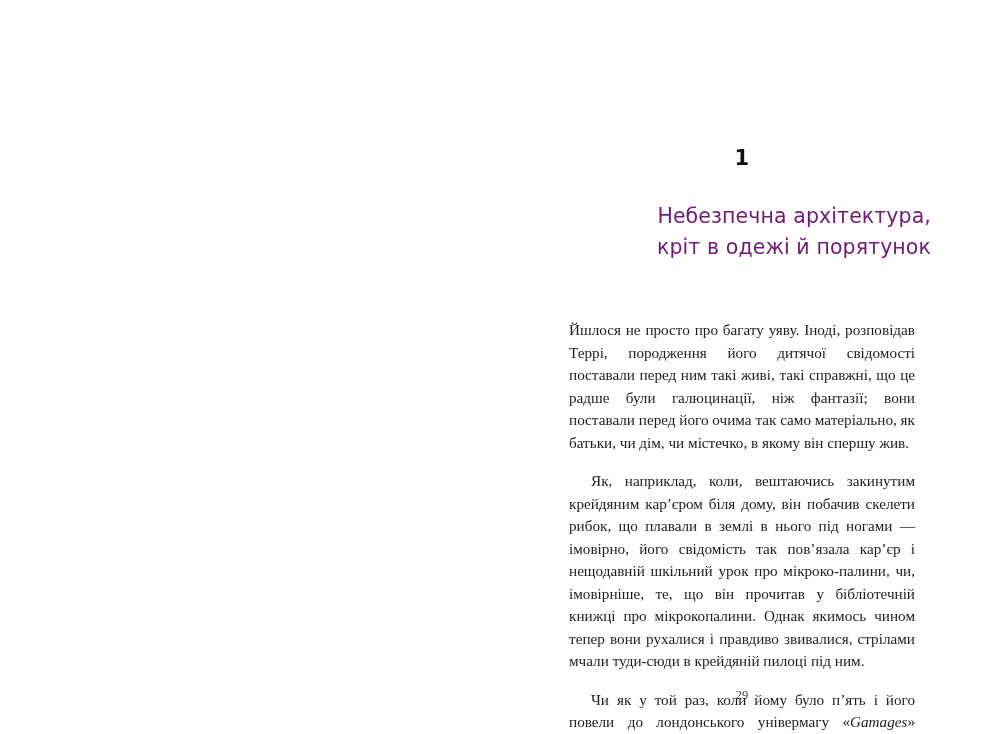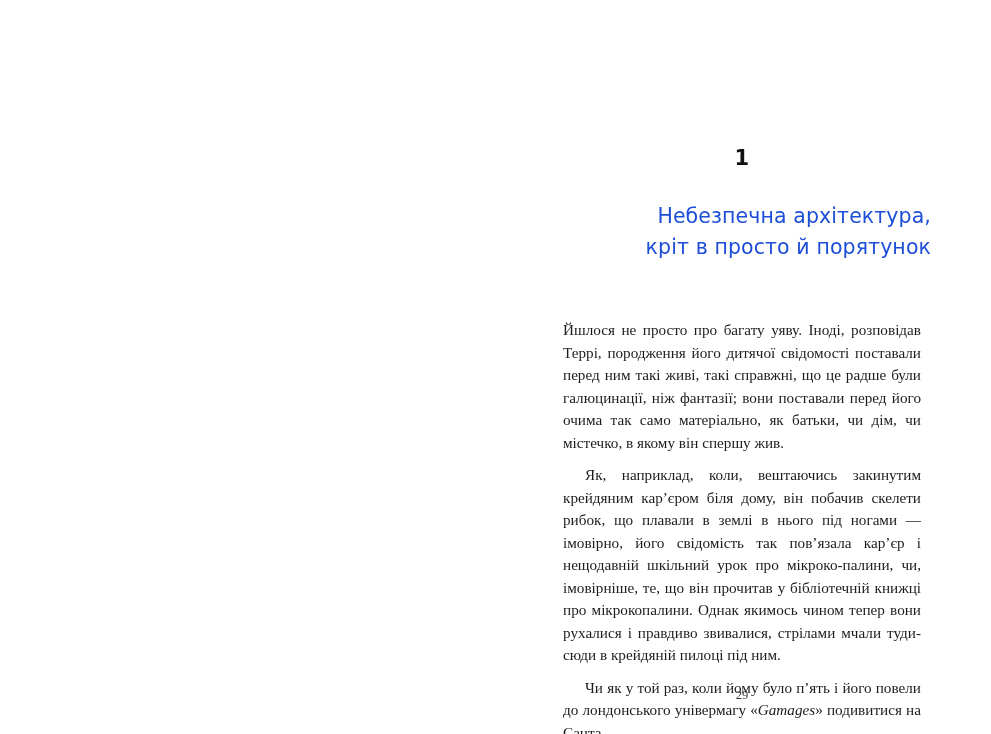--- a/index.html
+++ b/index.html
@@ -33,39 +33,39 @@
     text-align: center;
     color: #111111;
     margin-top: 146px;
     letter-spacing: 0.5px;
   }
   .chapter-title {
     font-family: "DejaVu Sans", sans-serif;
     font-size: 20.5px;
     line-height: 31px;
     text-align: right;
-    color: #1d4ed8;
+    color: #701a75;
     margin-top: 31px;
     letter-spacing: 0.1px;
   }
   .chapter-title .line {
     display: block;
     white-space: nowrap;
   }
   .body-text {
     margin-top: 56px;
     font-family: "Liberation Serif", serif;
     font-size: 15.2px;
     line-height: 22.5px;
     text-align: justify;
     color: #1c1c1c;
     hyphens: manual;
   }
   .body-text p {
-    margin: 10px;
+    margin: 16px;
   }
   .body-text p.indent {
     text-indent: 22px;
     font-family: Liberation Serif, serif;
   }
   .body-text em {
     font-style: italic;
   }
   .folio {
     position: absolute;
@@ -82,21 +82,21 @@
 <body>
 
 <div class="page">
 
   <div class="content-column">
 
     <div class="chapter-number">1</div>
 
     <div class="chapter-title">
       <span class="line">Небезпечна архітектура,</span>
-      <span class="line">кріт в просто й порятунок</span>
+      <span class="line">кріт в одежі й порятунок</span>
     </div>
 
     <div class="body-text">
       <p>Йшлося не просто про багату уяву. Іноді, розповідав Террі, породження його дитячої свідомості поставали перед ним такі живі, такі справжні, що це радше були галюцинації, ніж фантазії; вони поставали перед його очима так само матеріально, як батьки, чи дім, чи містечко, в якому він спершу жив.</p>
       <p class="indent">Як, наприклад, коли, вештаючись закинутим крейдяним кар’єром біля дому, він побачив скелети рибок, що плавали в землі в нього під ногами — імовірно, його свідомість так пов’язала кар’єр і нещодавній шкільний урок про мікроко-палини, чи, імовірніше, те, що він прочитав у бібліотечній книжці про мікрокопалини. Однак якимось чином тепер вони рухалися і правдиво звивалися, стрілами мчали туди-сюди в крейдяній пилоці під ним.</p>
       <p class="indent">Чи як у той раз, коли йому було п’ять і його повели до лондонського універмагу «<em>Gamages</em>» подивитися на Санта-</p>
     </div>
 
   </div>
 

